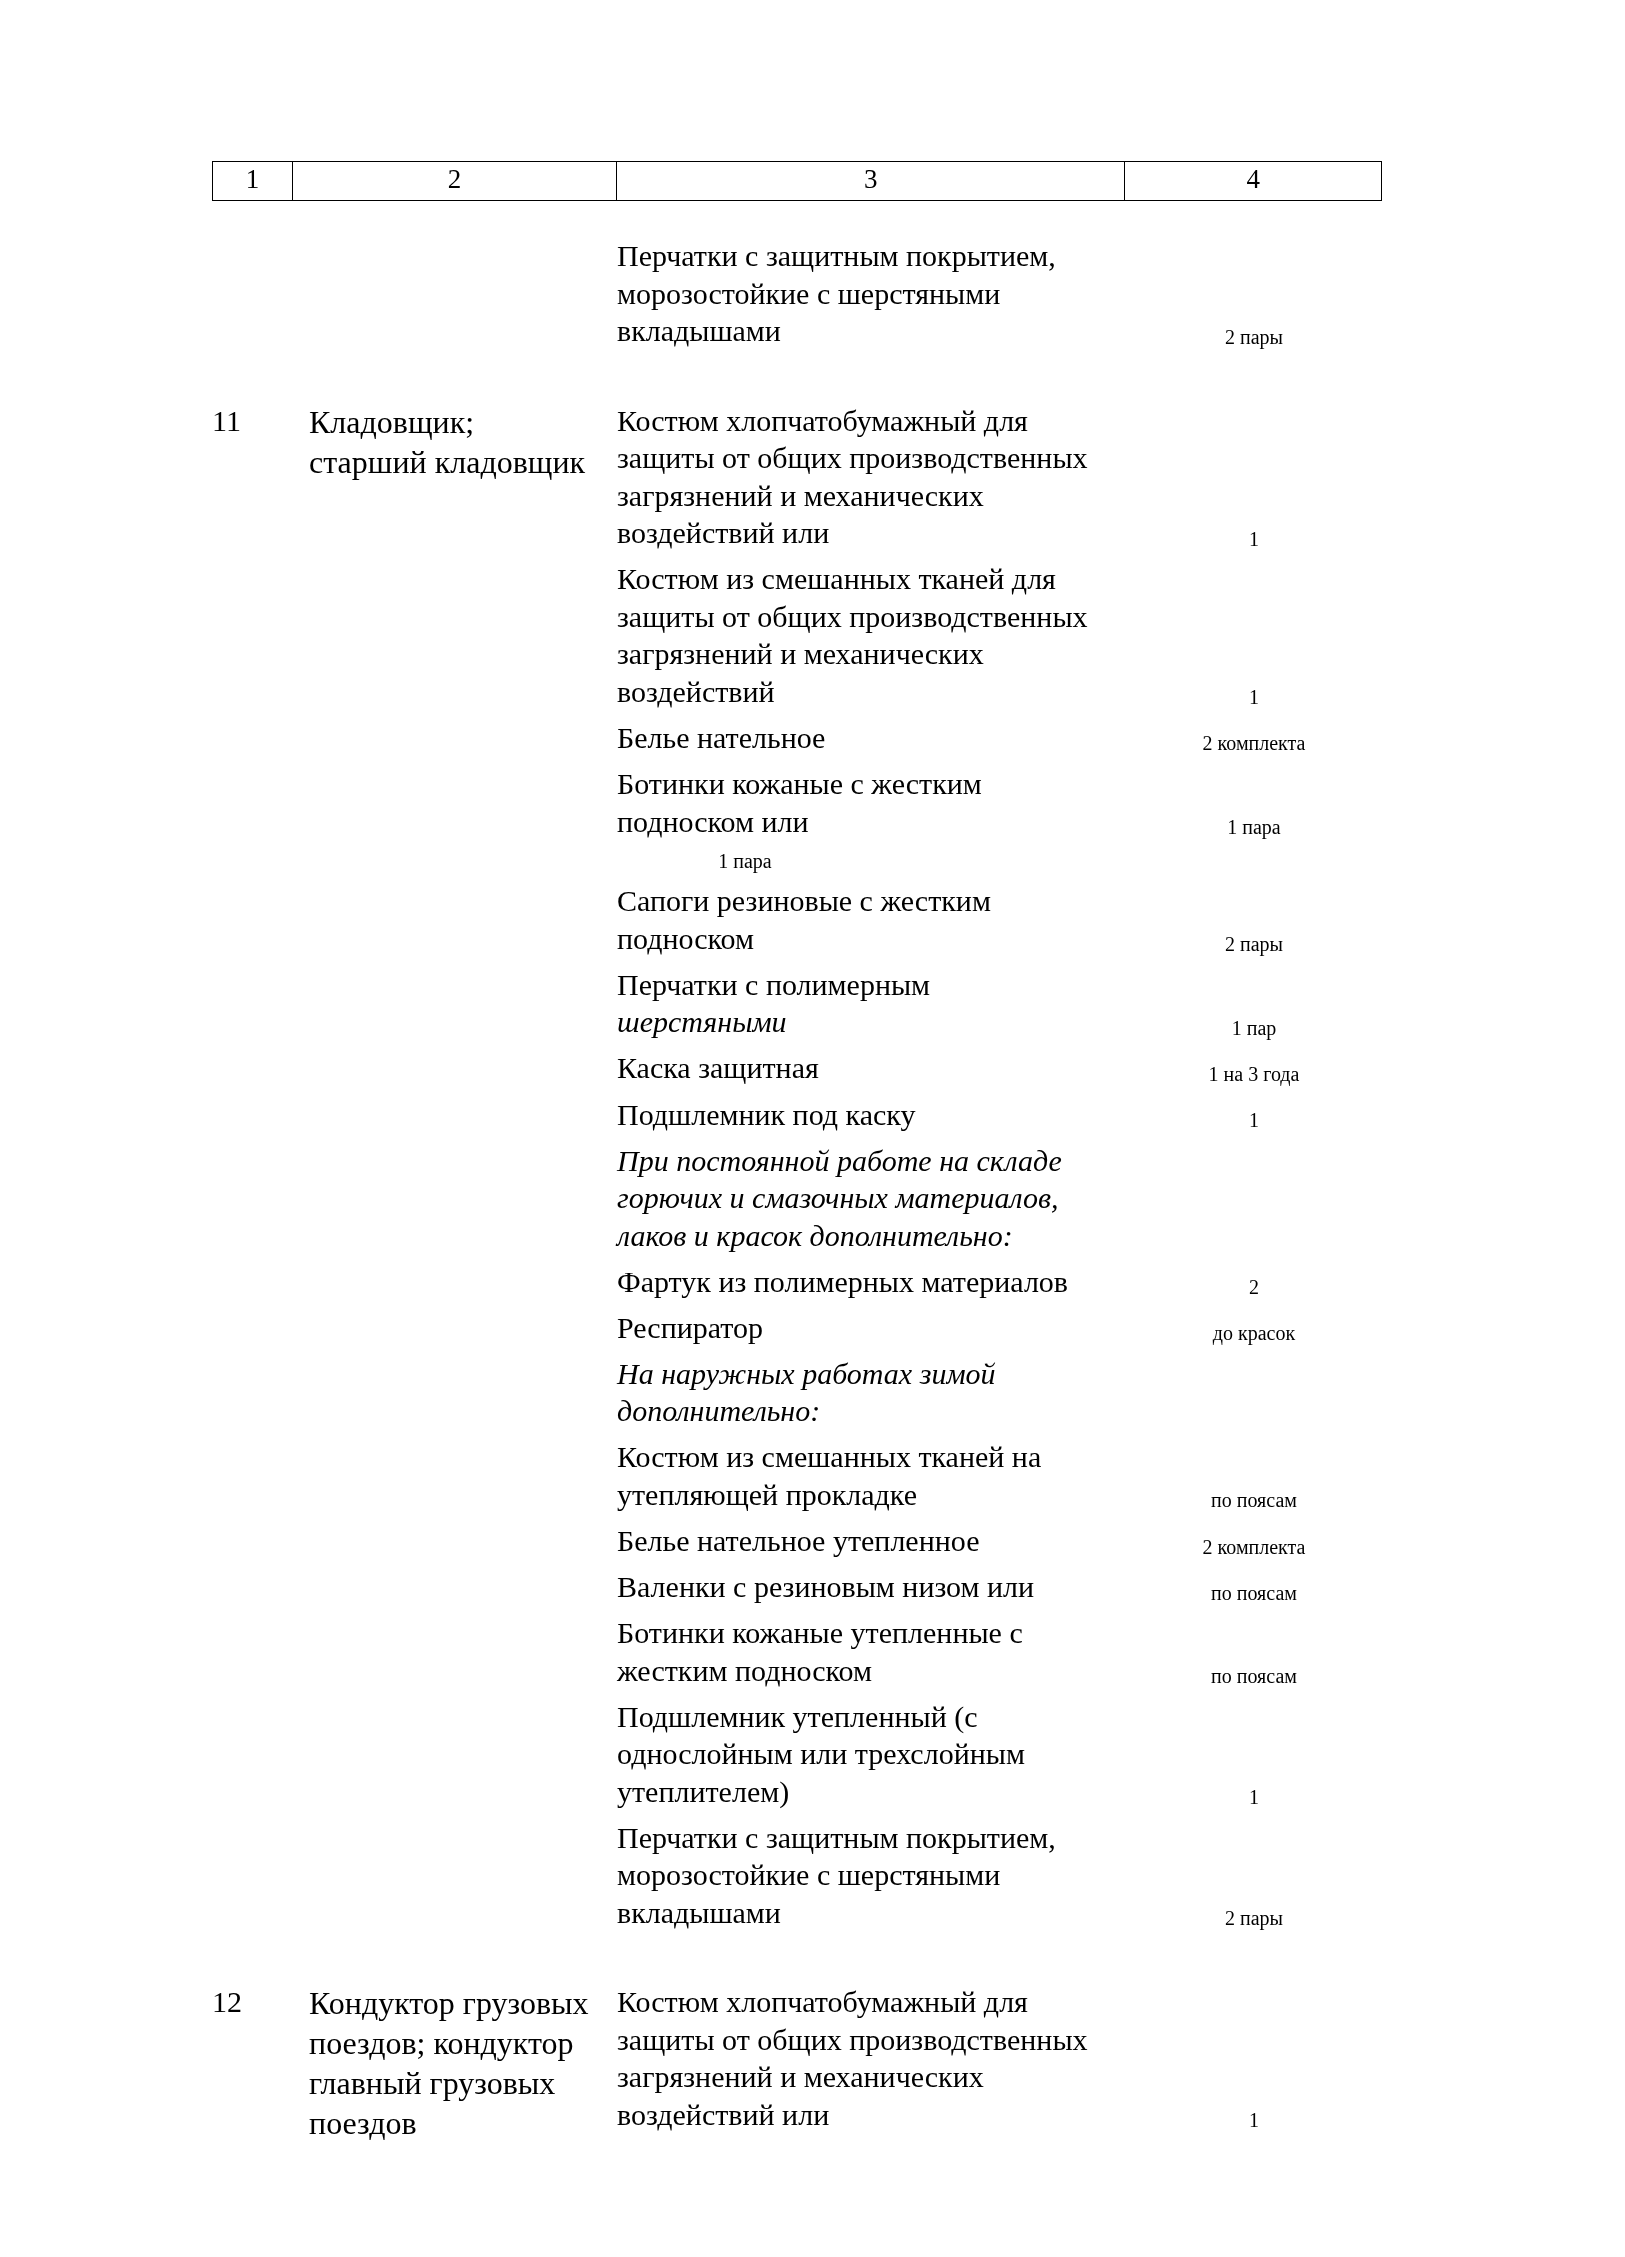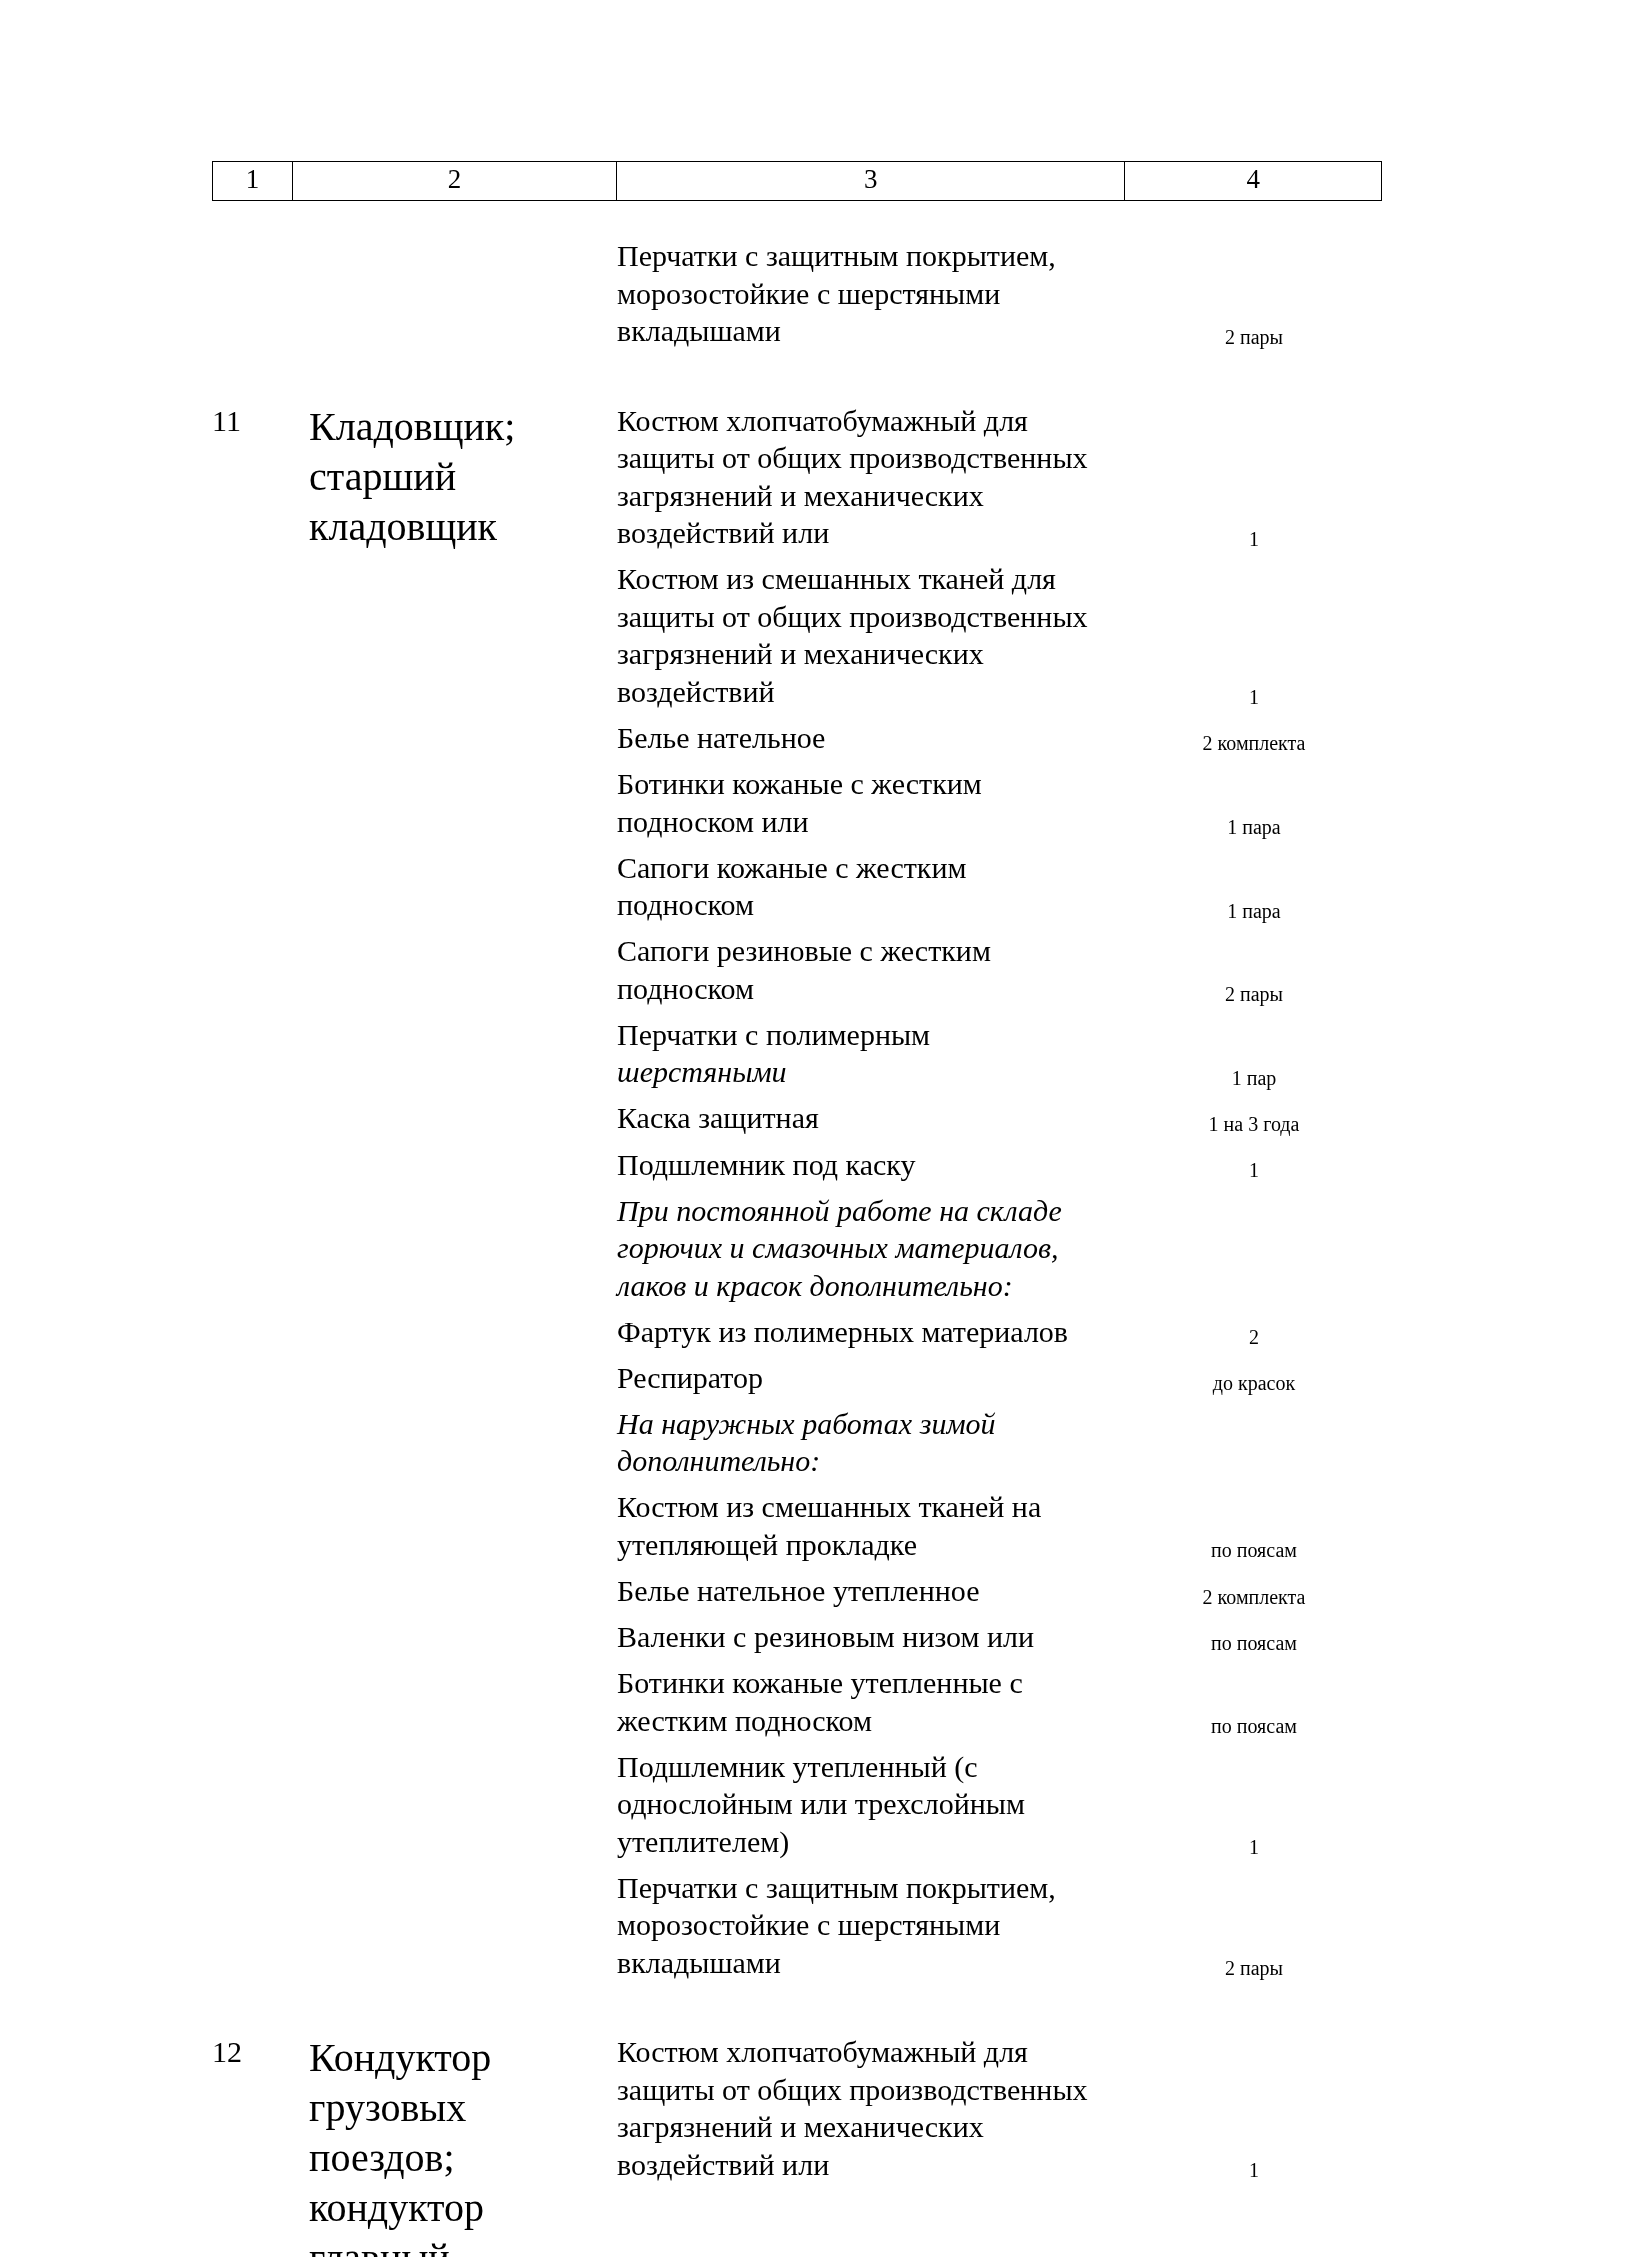--- a/index.html
+++ b/index.html
@@ -54,21 +54,21 @@
     flex: 0 0 80px;
     text-align: left;
     font-size: 30px;
     line-height: 1.25;
   }
   .col-prof {
     flex: 0 0 325px;
     box-sizing: border-box;
     padding-left: 17px;
     padding-right: 21px;
-    font-size: 40px;
+    font-size: 32px;
     line-height: 1.25;
   }
   .col-items { flex: 1 1 auto; }
   .item {
     display: flex;
     align-items: flex-end;
     margin-bottom: 8.6px;
   }
   .item:last-child { margin-bottom: 0; }
   .item-text {
@@ -127,21 +127,20 @@
           </div>
           <div class="item">
             <div class="item-text">Белье нательное</div>
             <div class="item-norm">2 комплекта</div>
           </div>
           <div class="item">
             <div class="item-text">Ботинки кожаные с жестким подноском или</div>
             <div class="item-norm">1 пара</div>
           </div>
           <div class="item">
-            <div class="item-text">Сапоги кожаные с жестким подноском</div>
             <div class="item-norm">1 пара</div>
           </div>
           <div class="item">
             <div class="item-text">Сапоги резиновые с жестким подноском</div>
             <div class="item-norm">2 пары</div>
           </div>
           <div class="item">
             <div class="item-text">Перчатки с полимерным<em>шерстяными</em></div>
             <div class="item-norm">1 пар</div>
           </div>

